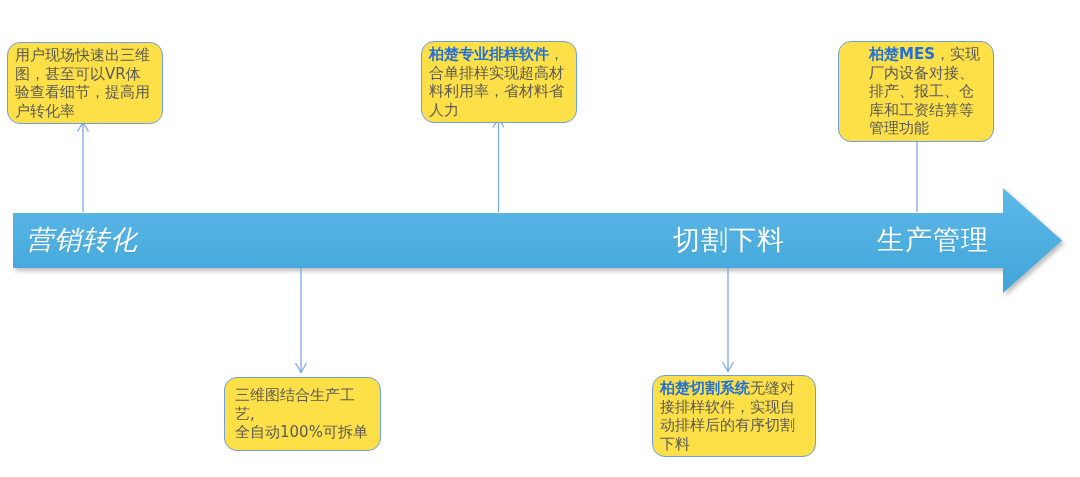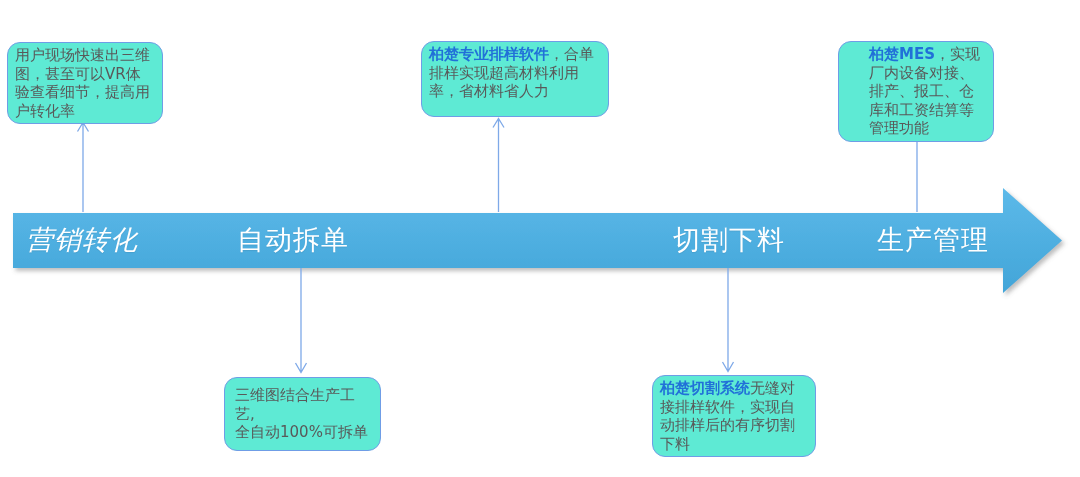--- a/index.html
+++ b/index.html
@@ -35,21 +35,21 @@
     height: 30px;
     line-height: 30px;
     font-size: 27px;
     letter-spacing: 1px;
     color: var(--stage-label);
     white-space: nowrap;
     text-shadow: 0 1px 1px rgba(0,0,0,0.08);
   }
   .callout {
     position: absolute;
-    background: #5eead4;
+    background: #fde047;
     border: 1.5px solid var(--callout-border);
     border-radius: 13px;
     padding: 3px 7px;
     font-size: 15px;
     line-height: 18.5px;
     color: var(--callout-text);
     text-align: left;
   }
   .callout .hl {
     color: var(--highlight-text);
@@ -85,29 +85,28 @@
     <path d="M301 268 L301 372 M295.5 363 L301 372.5 L306.5 363" style="stroke: var(--connector, #7ea9e8);" stroke-width="1.3" fill="none"></path>
 
     <path d="M498.5 212 L498.5 119 M493 127.5 L498.5 118.5 L504 127.5" style="stroke: var(--connector, #7ea9e8);" stroke-width="1.3" fill="none"></path>
 
     <path d="M728 268 L728 371 M722.5 362 L728 371.5 L733.5 362" style="stroke: var(--connector, #7ea9e8);" stroke-width="1.3" fill="none"></path>
 
     <path d="M917 212 L917 120 M911.5 128.5 L917 119.5 L922.5 128.5" style="stroke: var(--connector, #7ea9e8);" stroke-width="1.3" fill="none"></path>
   </svg>
 
   <div class="stage-label" style="left:26px;font-style:italic;">营销转化</div>
-  <div class="stage-label" style="left:237px;">自动拆单</div>
   <div class="stage-label" style="left:673px;">切割下料</div>
   <div class="stage-label" style="left:877px;text-align:right;">生产管理</div>
 
   <div class="callout" style="left:7px; top:42px; width:156px; min-height:76px;">
     <div><span class="hl"></span><span>用户现场快速出三维图，甚至可以VR体验查看细节，提高用户转化率</span></div>
   </div>
 
-  <div class="callout" style="left:421px; top:41px; width:188px; min-height:76px;">
+  <div class="callout" style="left:421px; top:41px; width:156px; min-height:76px;">
     <div><span class="hl">柏楚专业排样软件</span><span>，合单排样实现超高材料利用率，省材料省人力</span></div>
   </div>
 
   <div class="callout" style="left:838px; top:41px; width:156px; min-height:76px;padding-left:30px;">
     <div><span class="hl">柏楚MES</span><span>，实现厂内设备对接、排产、报工、仓库和工资结算等管理功能</span></div>
   </div>
 
   <div class="callout vcenter" style="left:224px; top:377px; width:157px; height:74px;">
     <div>
         <span class="block">三维图结合生产工艺,</span>

